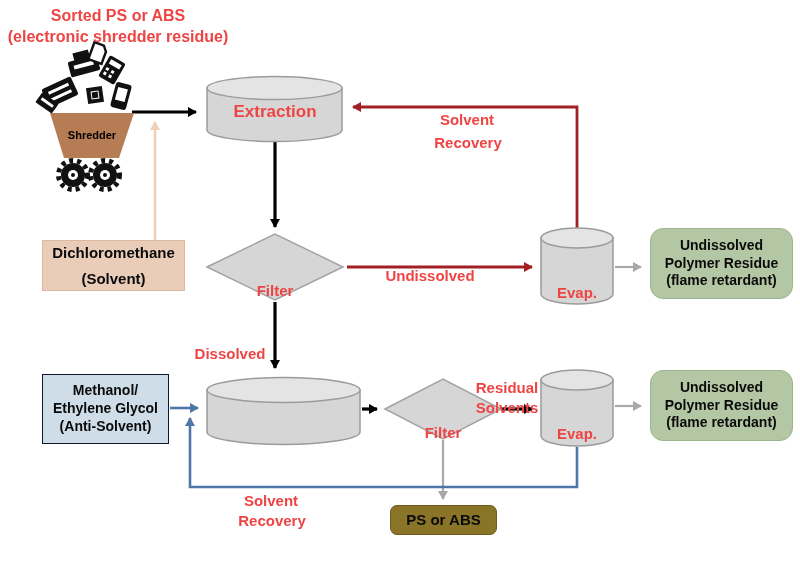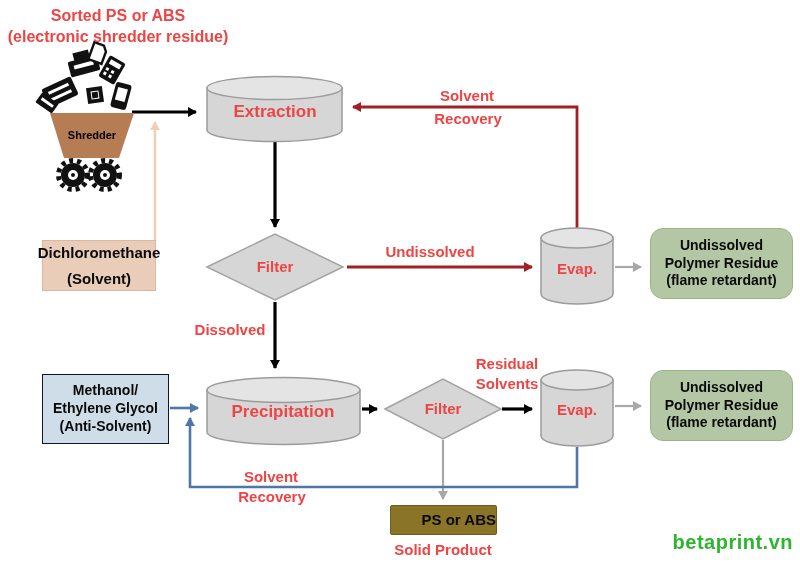--- a/index.html
+++ b/index.html
@@ -5,31 +5,31 @@
   html,body{margin:0;padding:0;background:#fff;}
   .canvas{
     position:relative;width:800px;height:566px;background:#ffffff;
     font-family:"Liberation Sans","DejaVu Sans",sans-serif;overflow:hidden;
   }
   .canvas svg{position:absolute;left:0;top:0;}
   .lbl{
     position:absolute;transform:translate(-50%,-50%);
     font-weight:700;color:#ef4444;text-align:center;white-space:nowrap;line-height:1.22;
   }
-  .f17{font-size:17px;text-align:center;} .f15{font-size:15px;} .f11{font-size:11px;text-align:right;}
+  .f17{font-size:17px;text-align:center;} .f15{font-size:15px;margin-top:24px;} .f11{font-size:11px;text-align:right;}
   .box{
     position:absolute;display:flex;flex-direction:column;justify-content:center;
     align-items:center;font-weight:700;color:#0a0a0a;text-align:center;line-height:1.28;
     box-sizing:border-box;
   }
-  .solvent-box{left:42px;top:240px;width:114px;height:51px;background:#e9cdb9;border:1px solid #dcb89e;font-size:15px;gap:7px;}
+  .solvent-box{left:42px;top:240px;width:143px;height:51px;background:#e9cdb9;border:1px solid #dcb89e;font-size:15px;gap:7px;}
   .antisolvent-box{left:42px;top:374px;width:127px;height:70px;background:#cedde8;border:1px solid #0f172a;font-size:14px;}
   .residue-box{left:650px;width:143px;height:71px;background:#b3c7a4;border:1.5px solid #9cb48b;border-radius:13px;font-size:14px;}
   .residue-top{top:228px;} .residue-bottom{top:370px;}
-  .product-box{left:390px;top:505px;width:107px;height:30px;background:#8a7428;border:1.5px solid #6e5c1c;border-radius:2px;font-size:15px;align-items:flex-end;}
+  .product-box{left:390px;top:505px;width:107px;height:30px;background:#8a7428;border:1.5px solid #6e5c1c;border-radius:7px;font-size:15px;}
   .title{left:118px;top:27px;font-size:16px;line-height:1.3;}
   .watermark{
     position:absolute;right:7px;top:531px;font-size:20px;font-weight:700;
     color:#2db52d;letter-spacing:0.5px;
   }
 </style>
 </head>
 <body>
 
 <div class="canvas">
@@ -143,21 +143,20 @@
   <div class="lbl title">
     <div>Sorted PS or ABS</div>
     <div>(electronic shredder residue)</div>
   </div>
 
   <div class="lbl f11" style="left:92px;top:136px;color:#000;">Shredder</div>
 
   <div class="lbl f17" style="left:275px;top:112px;">Extraction</div>
   <div class="lbl f15" style="left:275px;top:267px;">Filter</div>
   <div class="lbl f15" style="left:577px;top:269px;">Evap.</div>
-  <div class="lbl f17" style="left:283px;top:412px;">Precipitation</div>
   <div class="lbl f15" style="left:443px;top:409px;">Filter</div>
   <div class="lbl f15" style="left:577px;top:410px;">Evap.</div>
 
   <div class="lbl f15" style="left:467px;top:96px;">Solvent</div>
   <div class="lbl f15" style="left:468px;top:119px;">Recovery</div>
 
   <div class="lbl f15" style="left:430px;top:252px;">Undissolved</div>
   <div class="lbl f15" style="left:230px;top:330px;">Dissolved</div>
 
   <div class="lbl f15" style="left:507px;top:364px;text-align:center;">Residual</div>
@@ -187,14 +186,13 @@
     <div>Undissolved</div>
     <div>Polymer Residue</div>
     <div>(flame retardant)</div>
   </div>
 
   <div class="box product-box">
     <div>PS or ABS</div>
   </div>
   <div class="lbl f15" style="left:443px;top:550px;">Solid Product</div>
 
-  <div class="watermark">betaprint.vn</div>
 </div>
 
 </body></html>

